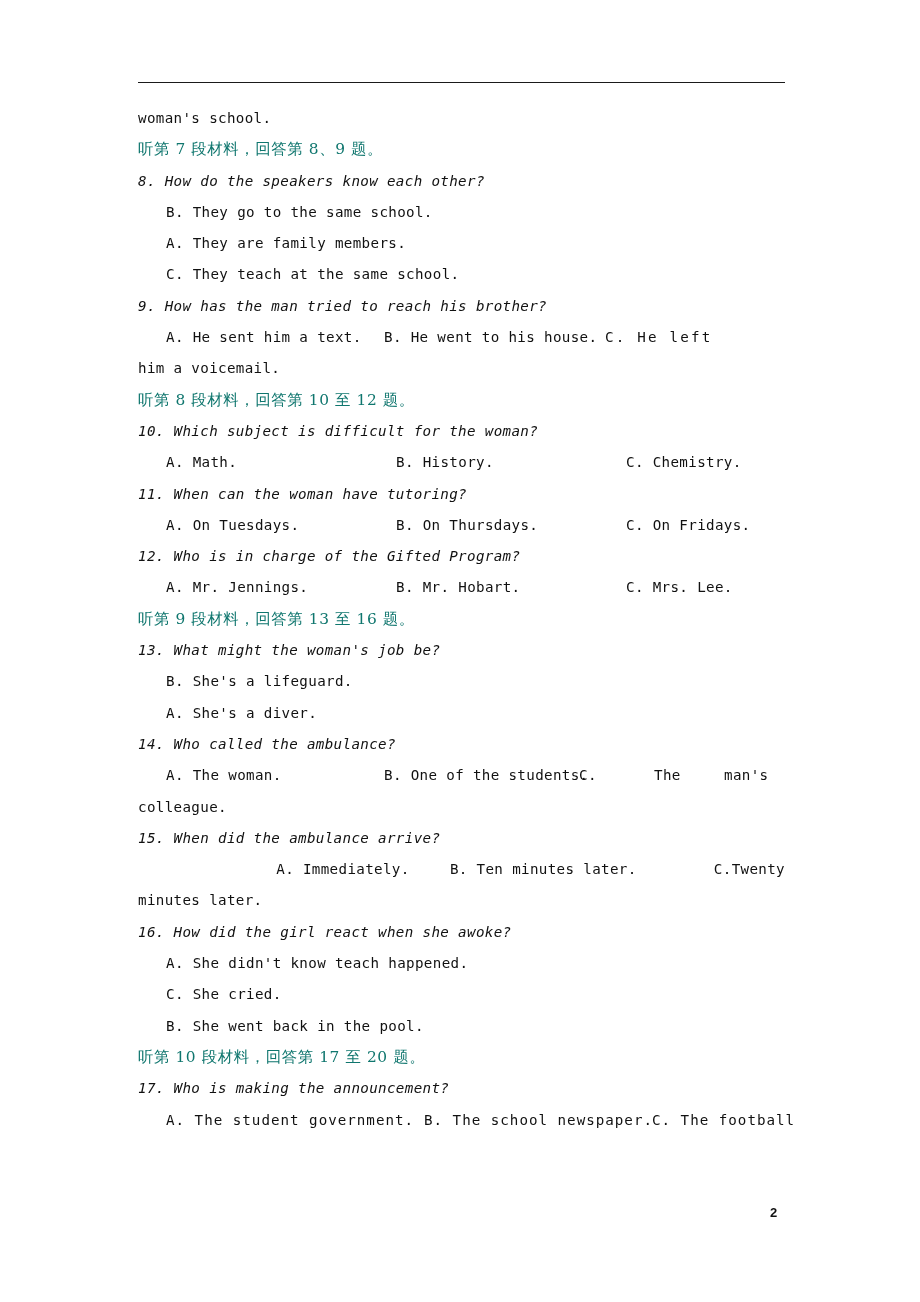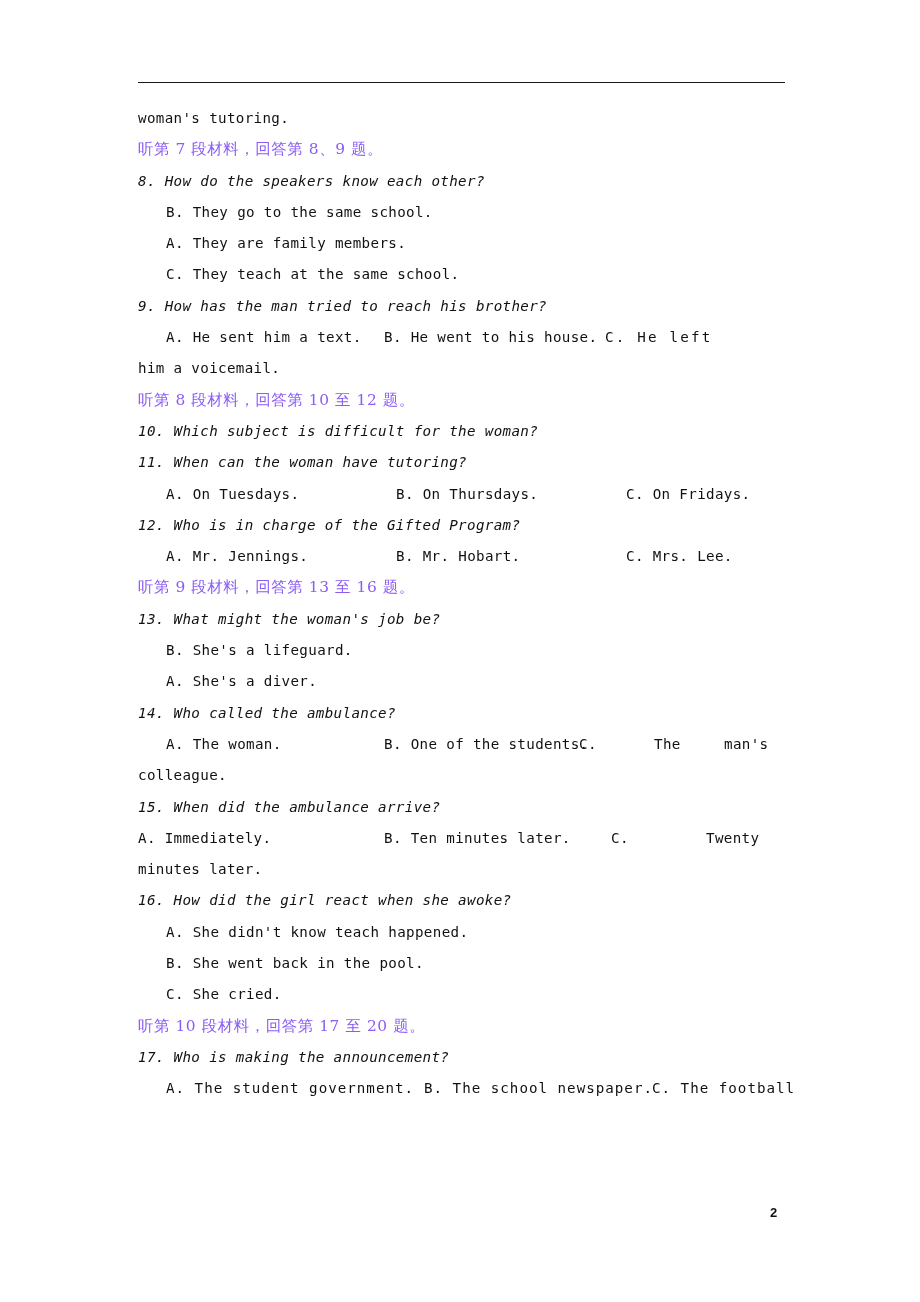--- a/index.html
+++ b/index.html
@@ -51,21 +51,21 @@
     color: #111111;
   }
 
   
   .cn-line {
     font-family: "DejaVu Serif", "Liberation Serif", serif;
     font-size: 15.4px;
     line-height: 31.3px;
     letter-spacing: 0.6px;
     white-space: nowrap;
-    color: #8b5cf6;
+    color: #0f766e;
   }
 
   
   .q-line { padding-left: 0; font-style: italic; }
 
   
   .opt-line { padding-left: 28px; }
 
   
   .cont-line { padding-left: 0; }
@@ -87,20 +87,21 @@
   }
   .opt-row-wide .seg {
     display: inline-block;
   }
 
   
   .opt-row-flush {
     position: relative;
     padding-left: 0;
     width: 647px;
+    text-align: right;
   }
 
   
   .tracked { letter-spacing: 2.2px; }
   .tracked-lite { letter-spacing: 1.0px; }
 
   .page-number {
     position: absolute;
     left: 770px;
     top: 1205px;
@@ -112,36 +113,37 @@
 </style>
 </head>
 <body>
 
 <div class="page">
 
   <div class="header-rule"></div>
 
   <div class="content">
 
-    <div class="line cont-line">woman's tutoring.</div>
+    <div class="line cont-line">woman's school.</div>
 
     <div class="cn-line">听第 7 段材料，回答第 8、9 题。</div>
 
     <div class="line q-line">8. How do the speakers know each other?</div>
     <div class="line opt-line">B. They go to the same school.</div>
     <div class="line opt-line">A. They are family members.</div>
     <div class="line opt-line">C. They teach at the same school.</div>
 
     <div class="line q-line">9. How has the man tried to reach his brother?</div>
     <div class="line opt-row-wide"><span class="seg" style="width:218px">A. He sent him a text.</span><span class="seg" style="width:221px">B. He went to his house.</span><span class="seg tracked">C. He left</span></div>
     <div class="line cont-line">him a voicemail.</div>
 
     <div class="cn-line">听第 8 段材料，回答第 10 至 12 题。</div>
 
     <div class="line q-line">10. Which subject is difficult for the woman?</div>
+    <div class="line opt-row"><span class="col-a">A. Math.</span><span class="col-b">B. History.</span><span class="col-c">C. Chemistry.</span></div>
 
     <div class="line q-line">11. When can the woman have tutoring?</div>
     <div class="line opt-row"><span class="col-a">A. On Tuesdays.</span><span class="col-b">B. On Thursdays.</span><span class="col-c">C. On Fridays.</span></div>
 
     <div class="line q-line">12. Who is in charge of the Gifted Program?</div>
     <div class="line opt-row"><span class="col-a">A. Mr. Jennings.</span><span class="col-b">B. Mr. Hobart.</span><span class="col-c">C. Mrs. Lee.</span></div>
 
     <div class="cn-line">听第 9 段材料，回答第 13 至 16 题。</div>
 
     <div class="line q-line">13. What might the woman's job be?</div>
@@ -151,22 +153,22 @@
     <div class="line q-line">14. Who called the ambulance?</div>
     <div class="line opt-row-wide"><span class="seg" style="width:218px">A. The woman.</span><span class="seg" style="width:195px">B. One of the students.</span><span class="seg" style="width:75px">C.</span><span class="seg" style="width:70px">The</span><span class="seg">man's</span></div>
     <div class="line cont-line">colleague.</div>
 
     <div class="line q-line">15. When did the ambulance arrive?</div>
     <div class="line opt-row-flush"><span class="seg" style="display:inline-block;width:246px">A. Immediately.</span><span class="seg" style="display:inline-block;width:227px">B. Ten minutes later.</span><span class="seg" style="display:inline-block;width:95px">C.</span><span class="seg" style="display:inline-block">Twenty</span></div>
     <div class="line cont-line">minutes later.</div>
 
     <div class="line q-line">16. How did the girl react when she awoke?</div>
     <div class="line opt-line">A. She didn't know teach happened.</div>
+    <div class="line opt-line">C. She cried.</div>
     <div class="line opt-line">B. She went back in the pool.</div>
-    <div class="line opt-line">C. She cried.</div>
 
     <div class="cn-line">听第 10 段材料，回答第 17 至 20 题。</div>
 
     <div class="line q-line" style="">17. Who is making the announcement?</div>
     <div class="line opt-row-wide"><span class="seg tracked-lite" style="width:258px">A. The student government.</span><span class="seg tracked-lite" style="width:228px">B. The school newspaper.</span><span class="seg tracked-lite">C. The football</span></div>
 
   </div>
 
   <div class="page-number">2</div>
 

